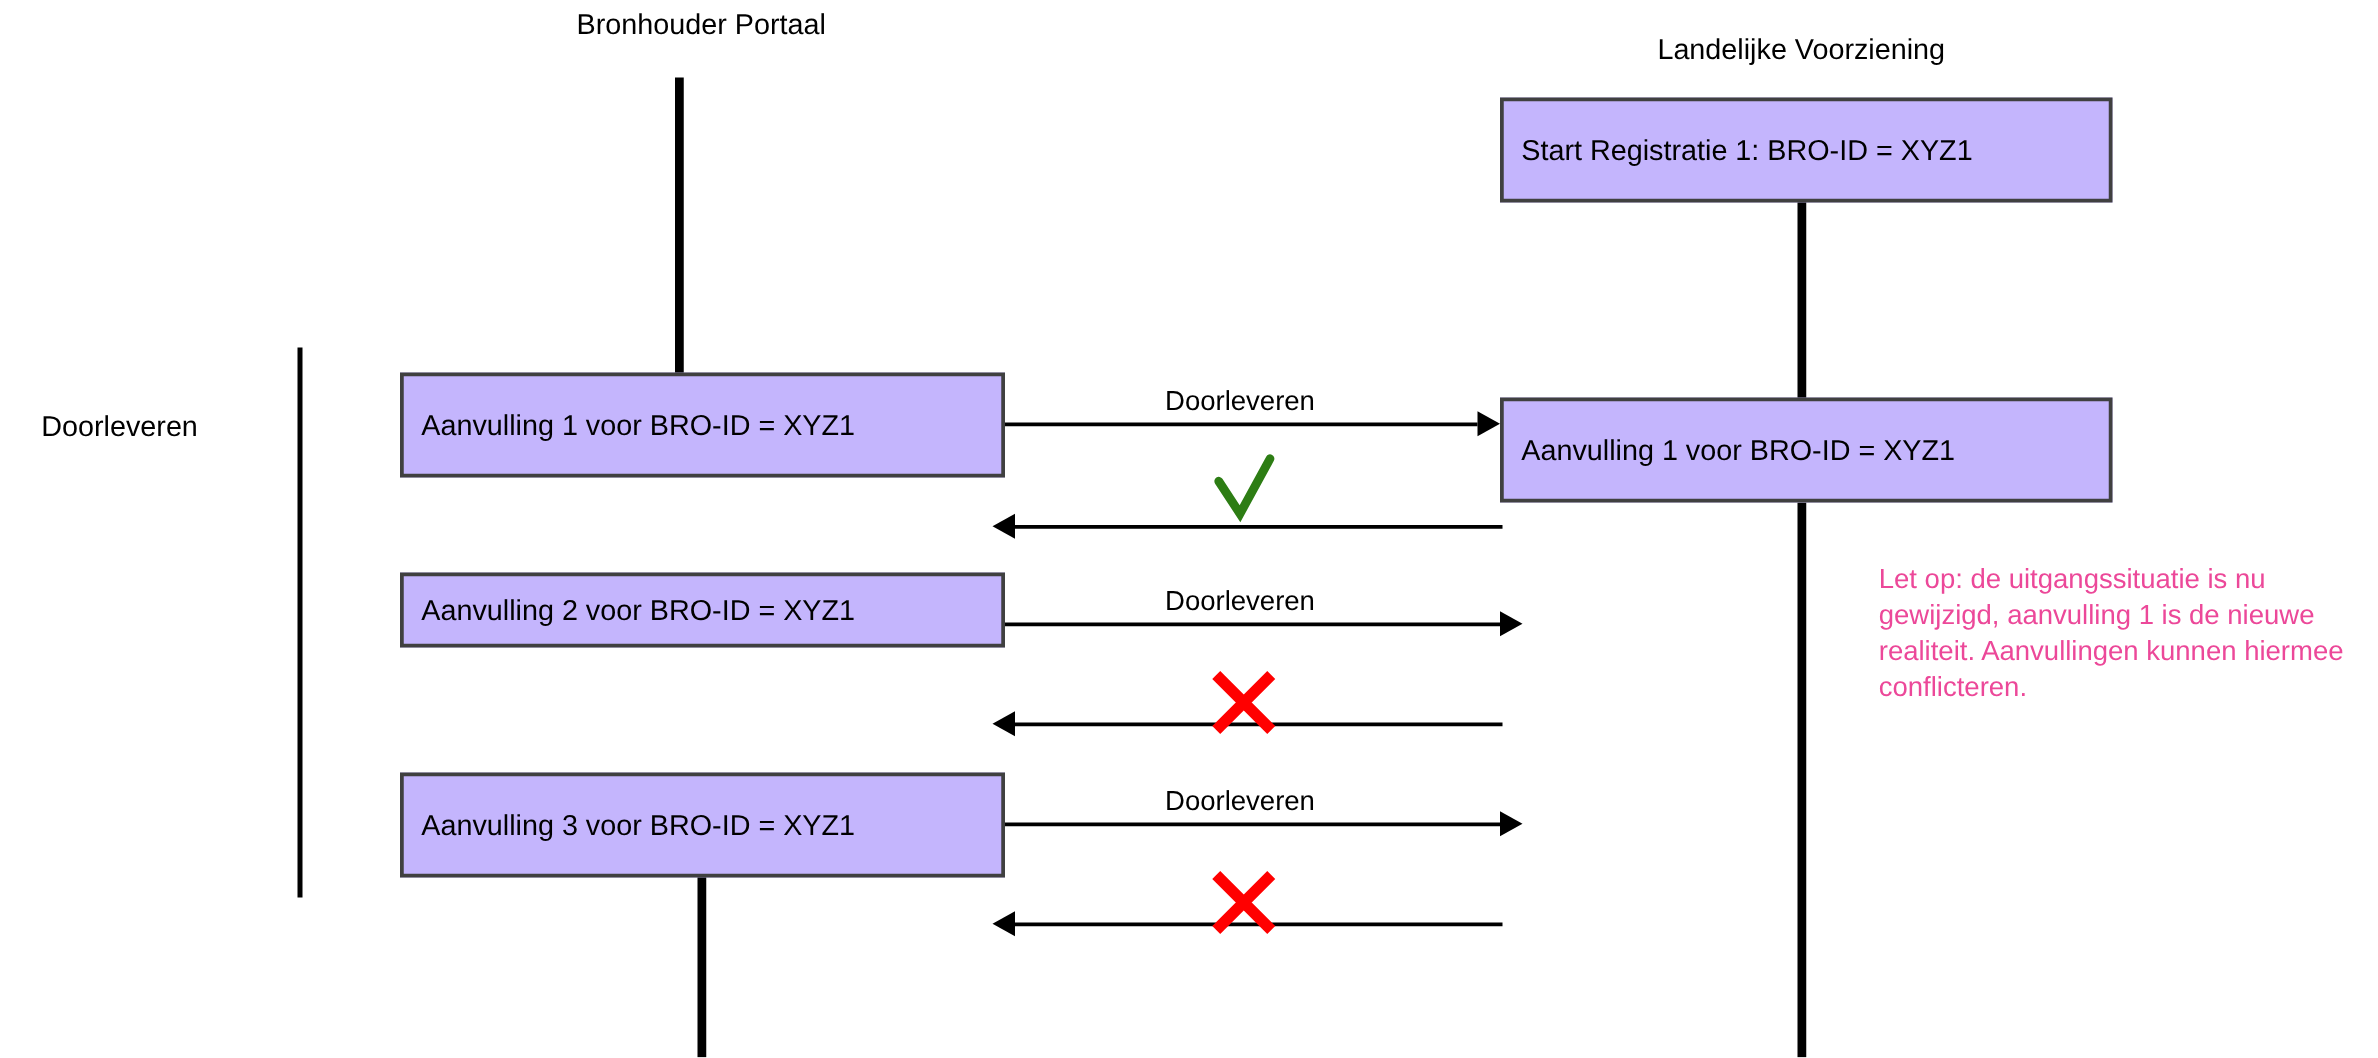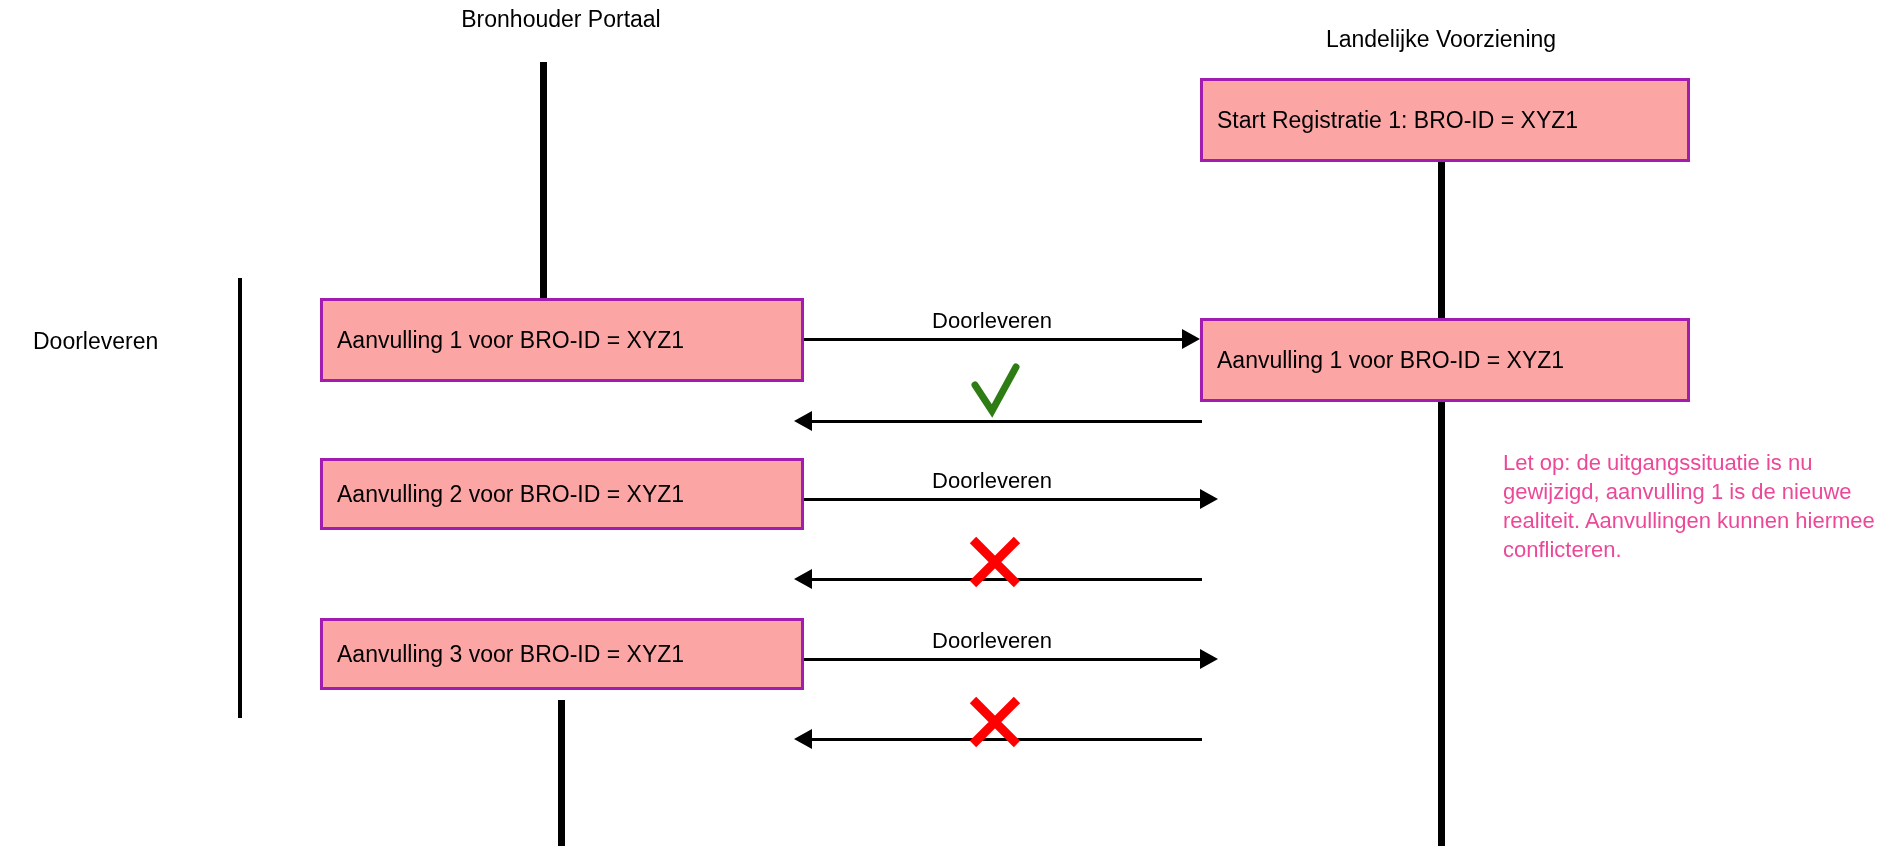--- a/index.html
+++ b/index.html
@@ -33,22 +33,22 @@
   .lifeline {
     position: absolute;
     width: 7px;
     background: #000000;
   }
 
   
   .msg-box {
     position: absolute;
     box-sizing: border-box;
-    border: 3px solid #a21caf;
-    background: #fca5a5;
+    border: 3px solid #404040;
+    background: #c4b5fd;
     display: flex;
     align-items: center;
     padding-left: 14px;
     text-align: center;
   }
   .msg-box .box-label {
     font-size: 23px;
     color: #000000;
     white-space: nowrap;
     line-height: 1;
@@ -152,38 +152,38 @@
 
   <div class="arrow-line" style="left:812px; top:420px; width:390px;"></div>
   <div class="arrow-head left" style="left:794px; top:411px;"></div>
 
   <div class="mark" style="left:967px; top:363px;">
     <svg viewBox="0 0 56 56" aria-hidden="true">
       <path d="M 8 22 L 25 48 L 49 4" stroke="#2d7d14" stroke-width="7" fill="none" stroke-linecap="round" stroke-linejoin="miter"></path>
     </svg>
   </div>
 
-  <div class="msg-box" style="left:320px; top:458px; width:484px; height:72px;">
+  <div class="msg-box" style="left:320px; top:458px; width:484px; height:60px;">
     <span class="box-label">Aanvulling 2 voor BRO-ID = XYZ1</span>
   </div>
 
   <div class="arrow-line" style="left:804px; top:498px; width:396px;"></div>
   <div class="arrow-head right" style="left:1200px; top:489px;"></div>
   <div class="arrow-label" style="left:992px; top:470px;">Doorleveren</div>
 
   <div class="arrow-line" style="left:812px; top:578px; width:390px;"></div>
   <div class="arrow-head left" style="left:794px; top:569px;"></div>
 
   <div class="mark" style="left:967px; top:534px;">
     <svg viewBox="0 0 56 56" aria-hidden="true">
       <path d="M 6 6 L 50 50 M 50 6 L 6 50" stroke="#ff0000" stroke-width="9" fill="none" stroke-linecap="butt"></path>
     </svg>
   </div>
 
-  <div class="msg-box" style="left:320px; top:618px; width:484px; height:72px;">
+  <div class="msg-box" style="left:320px; top:618px; width:484px; height:84px;">
     <span class="box-label">Aanvulling 3 voor BRO-ID = XYZ1</span>
   </div>
 
   <div class="arrow-line" style="left:804px; top:658px; width:396px;"></div>
   <div class="arrow-head right" style="left:1200px; top:649px;"></div>
   <div class="arrow-label" style="left:992px; top:630px;">Doorleveren</div>
 
   <div class="arrow-line" style="left:812px; top:738px; width:390px;"></div>
   <div class="arrow-head left" style="left:794px; top:729px;"></div>
 

